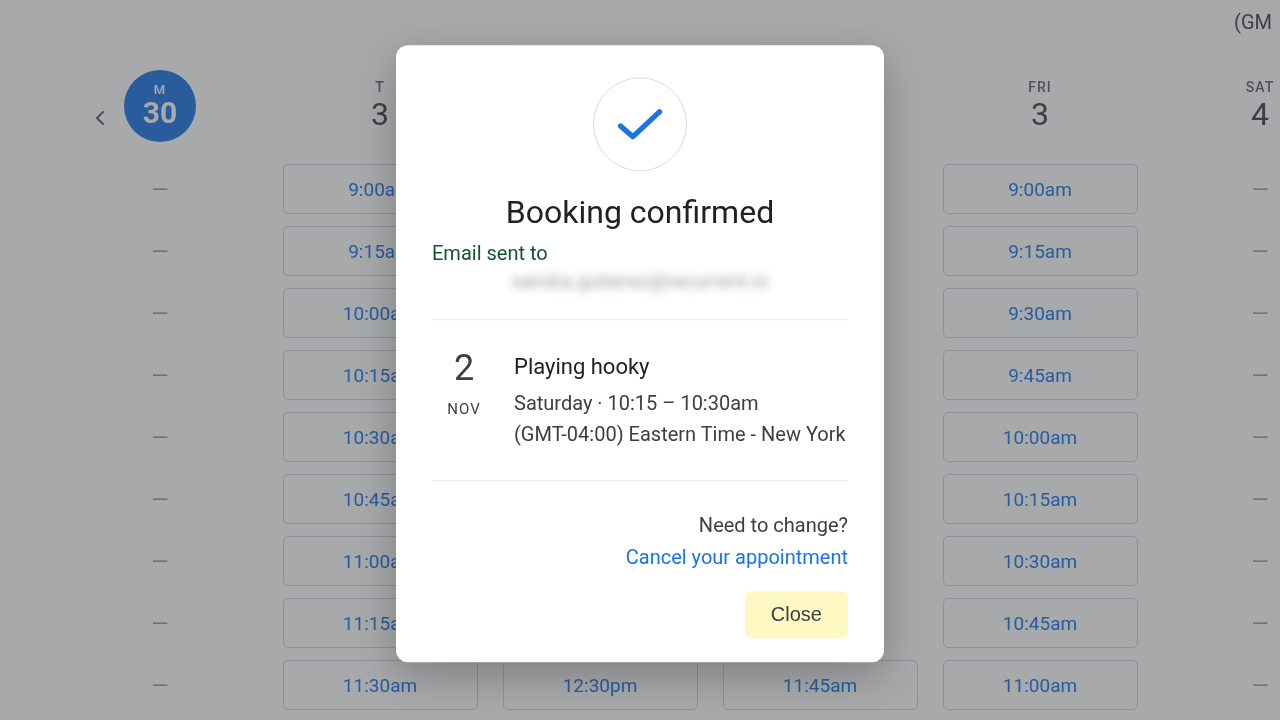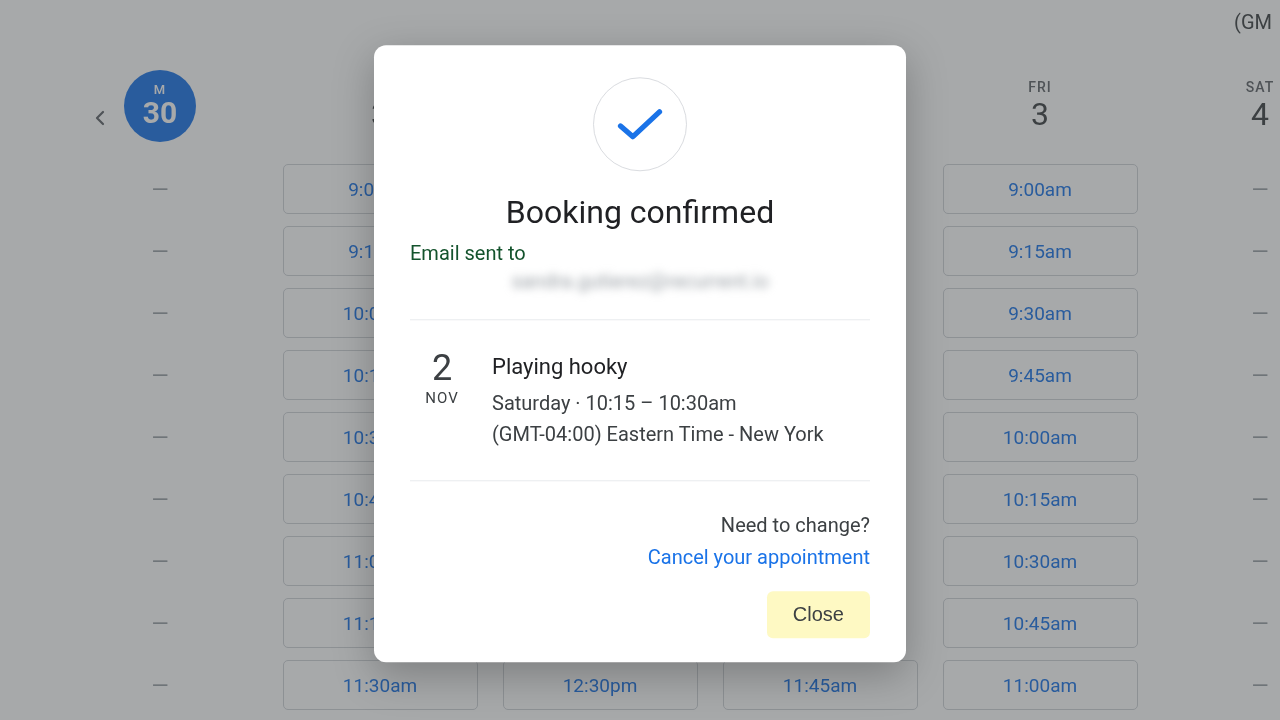--- a/index.html
+++ b/index.html
@@ -87,21 +87,21 @@
   .scrim {
     position: absolute; inset: 0;
     background: rgba(60,64,67,0.45);
   }
 
   
   .modal {
     position: absolute;
     left: 50%; top: 50%;
     transform: translate(-50%, -51%);
-    width: 532px;
+    width: 488px;
     background: #fff;
     border-radius: 12px;
     padding: 32px 36px 24px 36px;
     box-shadow: 0 12px 40px rgba(0,0,0,.25);
     color: #202124;
   }
   .check-circle {
     width: 94px; height: 94px;
     border: 1px solid #dadce0;
     border-radius: 50%;
@@ -130,21 +130,21 @@
     user-select: none;
     margin-bottom: 26px;
   }
   .divider { height: 1px; background: #e8eaed; width: 100%; }
   .details {
     display: flex; gap: 26px;
     padding: 30px 0 30px 8px;
   }
   .date-stub { text-align: center; color: #3c4043; min-width: 48px; }
   .date-stub .d-num { font-size: 36px; line-height: 1; }
-  .date-stub .d-mon { font-size: 15px; letter-spacing: 1px; margin-top: 3px; }
+  .date-stub .d-mon { font-size: 15px; letter-spacing: 1px; margin-top: 14px; }
   .details-text { font-size: 20px; color: #3c4043; line-height: 1.55; }
   .details-text .title { font-size: 22px; color: #202124; margin-bottom: 4px; }
   .change-block {
     text-align: right;
     padding: 32px 0 10px 0;
   }
   .change-block .q { font-size: 20px; color: #3c4043; margin-bottom: 8px; }
   .change-block .cancel-link {
     font-size: 20px; color: #1a73e8; cursor: pointer;
   }

